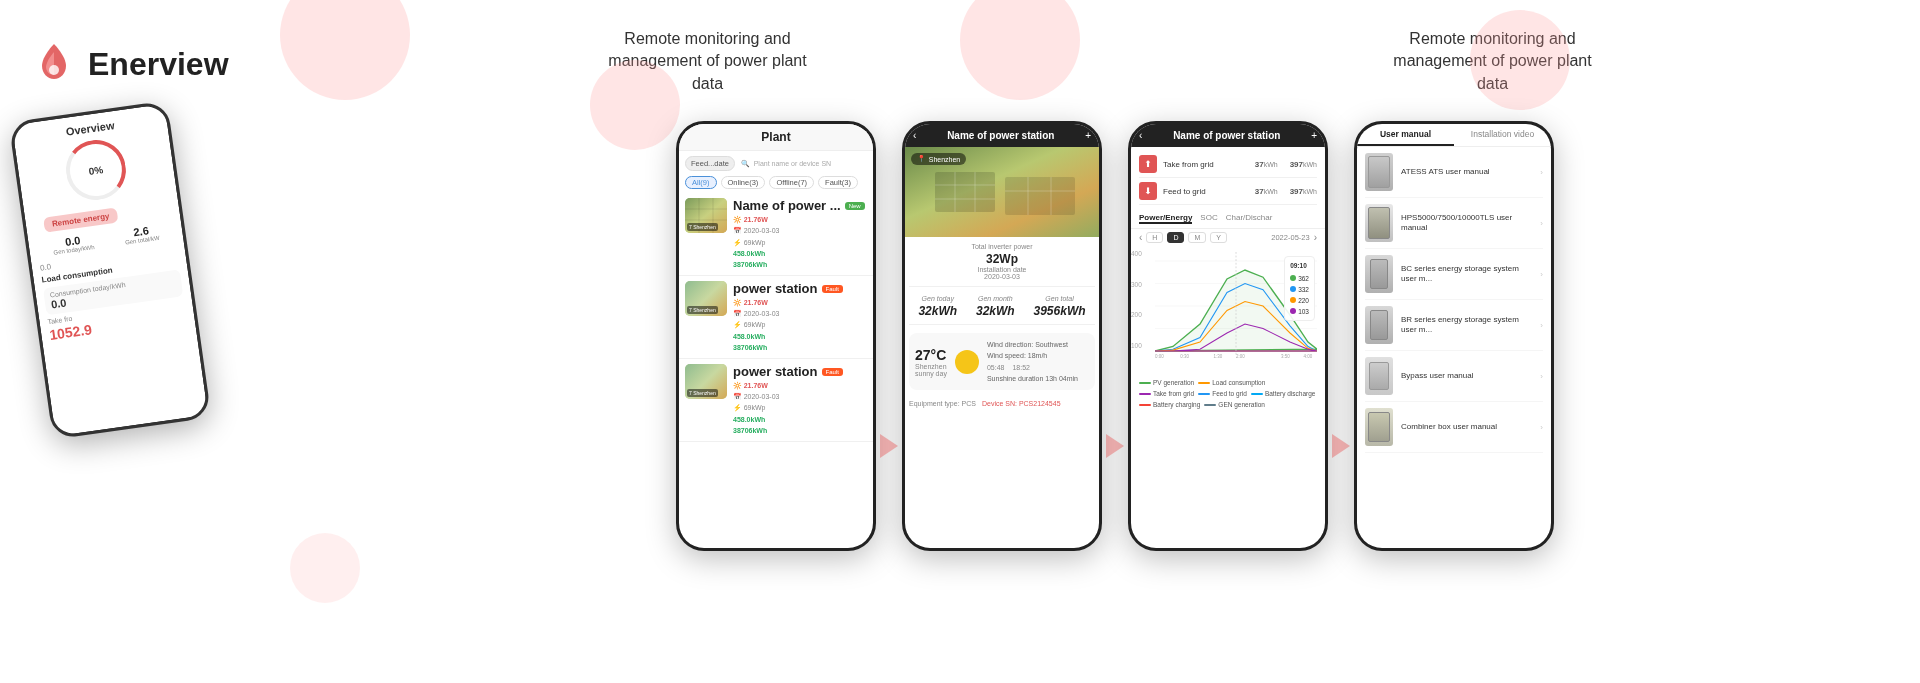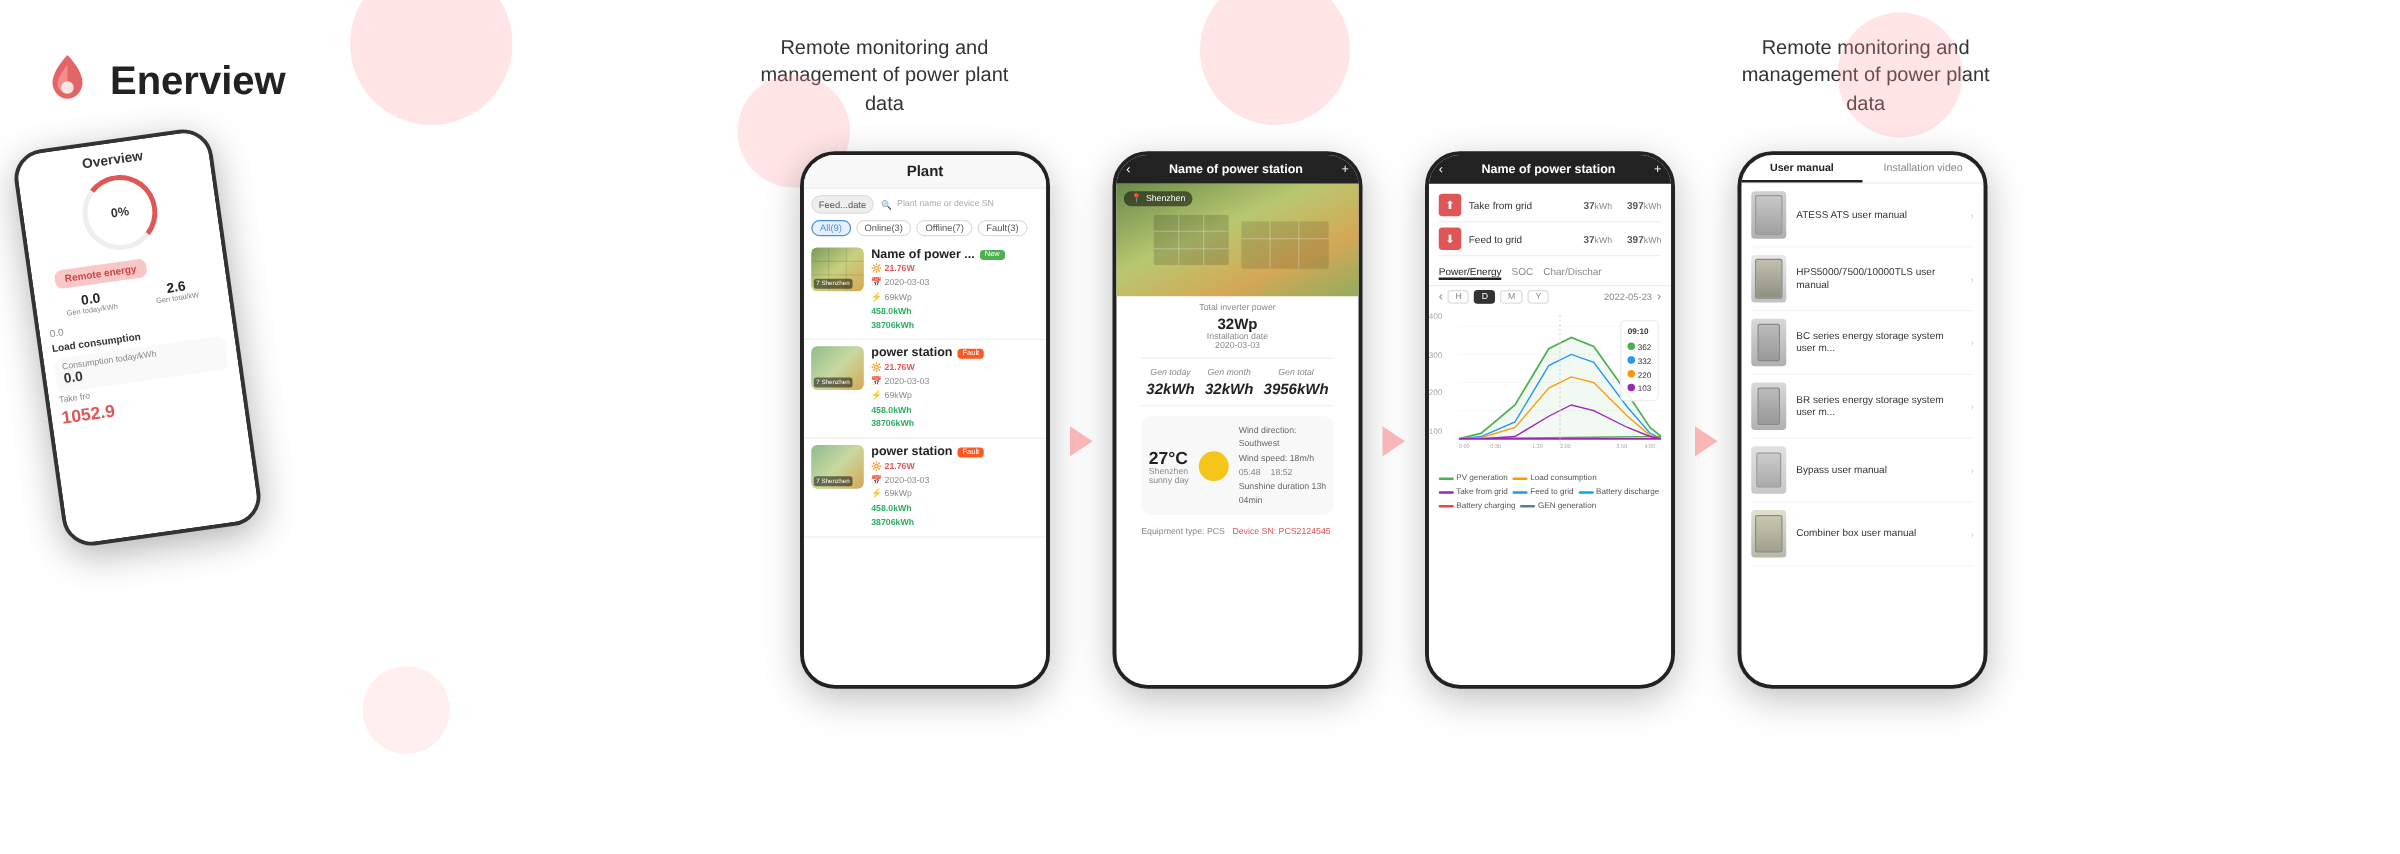--- a/index.html
+++ b/index.html
@@ -185,21 +185,21 @@
       border-radius: 2px;
     }
     .plant-info { flex: 1; }
     .plant-name-row {
       display: flex;
       align-items: center;
       gap: 4px;
       margin-bottom: 1px;
     }
     .plant-name {
-      font-size: 10px;
+      font-size: 13px;
       font-weight: 600;
       color: #222;
     }
     .badge-new {
       background: #4CAF50;
       color: #fff;
       font-size: 6px;
       padding: 1px 4px;
       border-radius: 3px;
     }
@@ -249,21 +249,21 @@
       background: rgba(0,0,0,0.5);
       color: #fff;
       font-size: 7px;
       padding: 2px 6px;
       border-radius: 10px;
       display: flex;
       align-items: center;
       gap: 3px;
     }
     .station-body {
-      padding: 6px 20px;
+      padding: 6px 4px;
     }
     .stat-row-3 {
       display: flex;
       justify-content: space-around;
       margin-bottom: 8px;
       border-bottom: 1px solid #f0f0f0;
       padding-bottom: 6px;
     }
     .stat-item { text-align: center; }
     .stat-label { font-size: 7px; color: #888; margin-bottom: 2px; }
@@ -347,21 +347,21 @@
     .egrid-val { font-weight: 600; }
 
     .power-tabs {
       display: flex;
       padding: 4px 8px;
       gap: 8px;
       font-size: 8px;
       color: #888;
       border-bottom: 1px solid #eee;
     }
-    .power-tab-active { color: #222; font-weight: 400; border-bottom: 2px solid #222; }
+    .power-tab-active { color: #222; font-weight: 700; border-bottom: 2px solid #222; }
     .power-date-row {
       display: flex;
       align-items: center;
       padding: 3px 8px;
       gap: 4px;
       font-size: 7.5px;
       color: #888;
     }
     .date-btn { font-size: 10px; color: #888; cursor: pointer; }
     .date-btn-chip { padding: 1px 5px; border: 1px solid #ddd; border-radius: 3px; font-size: 7px; }
@@ -527,24 +527,24 @@
     }
 
     .feature-block {
       flex: 1;
       text-align: center;
       max-width: 230px;
     }
 
     .screens-row {
       display: flex;
-      align-items: flex-start;
+      align-items: center;
       justify-content: center;
       padding: 0 10px 20px;
-      gap: 16px;
+      gap: 4px;
     }
 
     .screen-col {
       display: flex;
       flex-direction: column;
       align-items: center;
     }
   </style>
 </head>
 <body>

